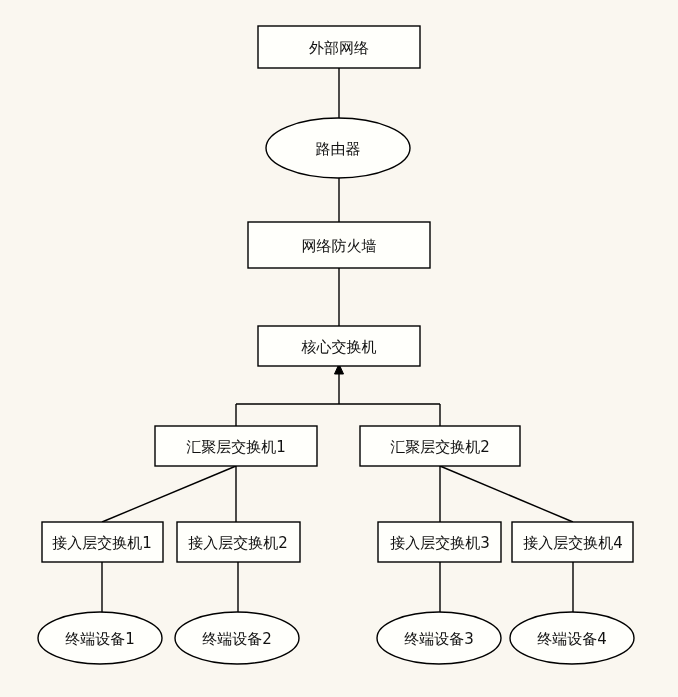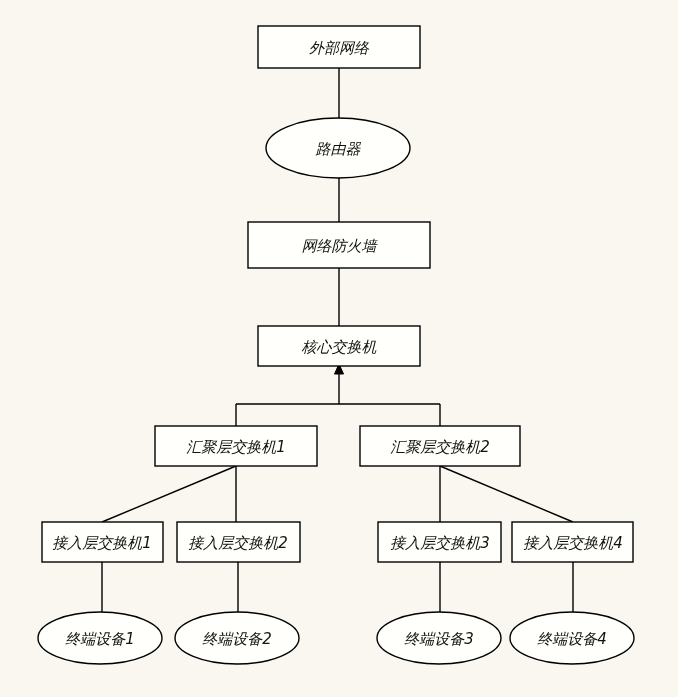--- a/index.html
+++ b/index.html
@@ -11,21 +11,20 @@
     width: 678px;
     height: 697px;
     background: #faf7f0;
     font-family: "DejaVu Sans", "Liberation Sans", sans-serif;
     overflow: hidden;
   }
   #diagram-root {
     position: relative;
     width: 678px;
     height: 697px;
-    font-style: italic;
   }
   svg#topology {
     display: block;
     width: 678px;
     height: 697px;
     background: #faf7f0;
   }
   .node-shape {
     fill: #fffffb;
     stroke: #000000;

